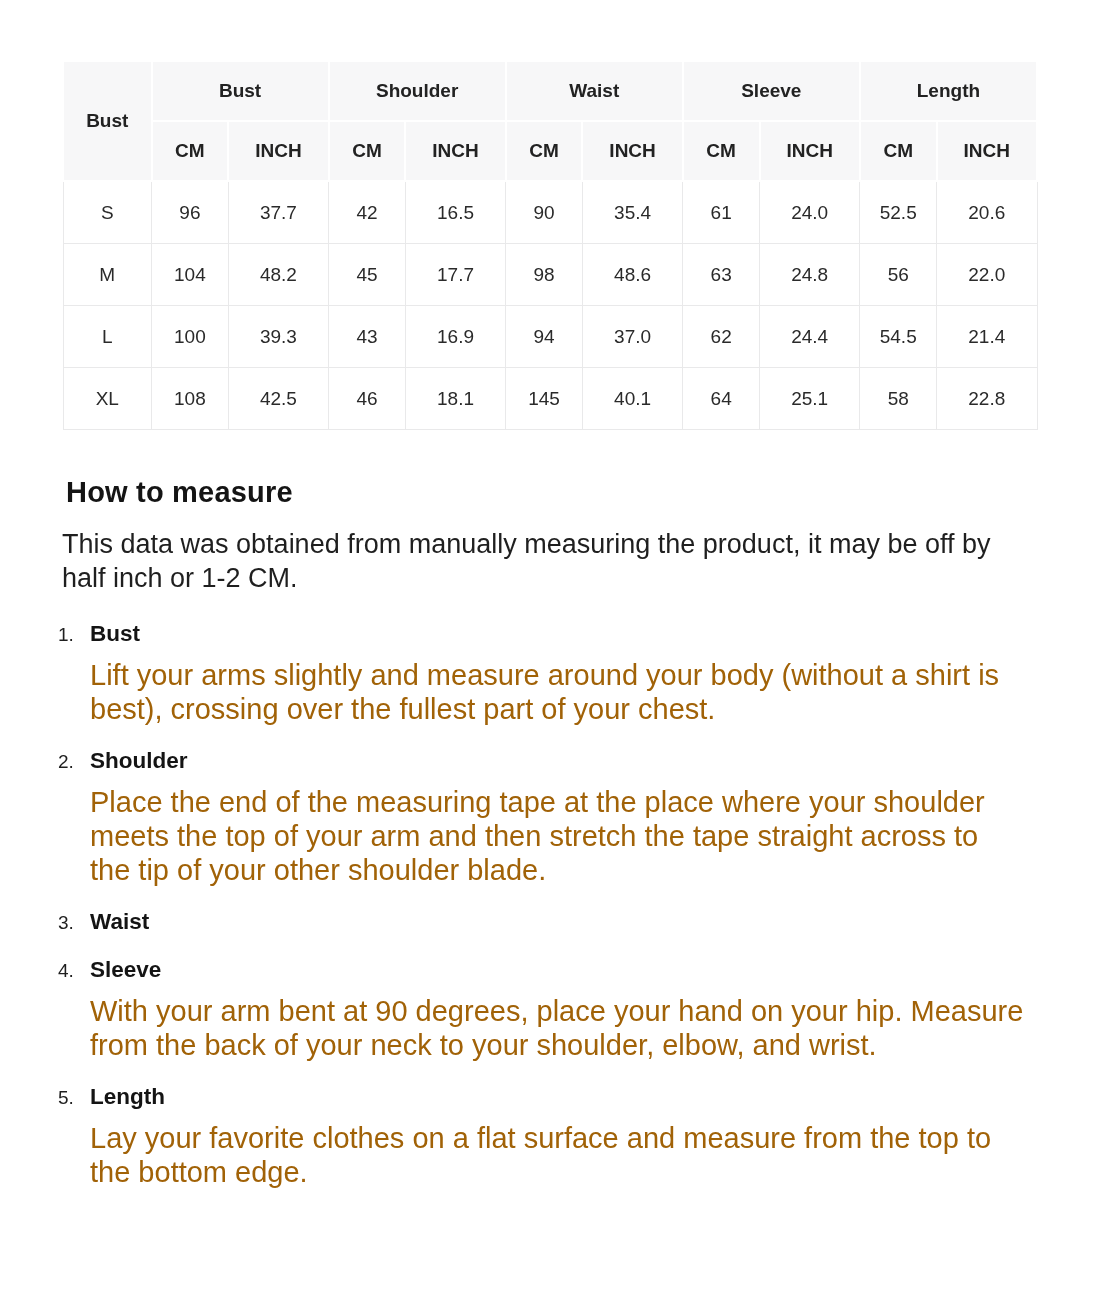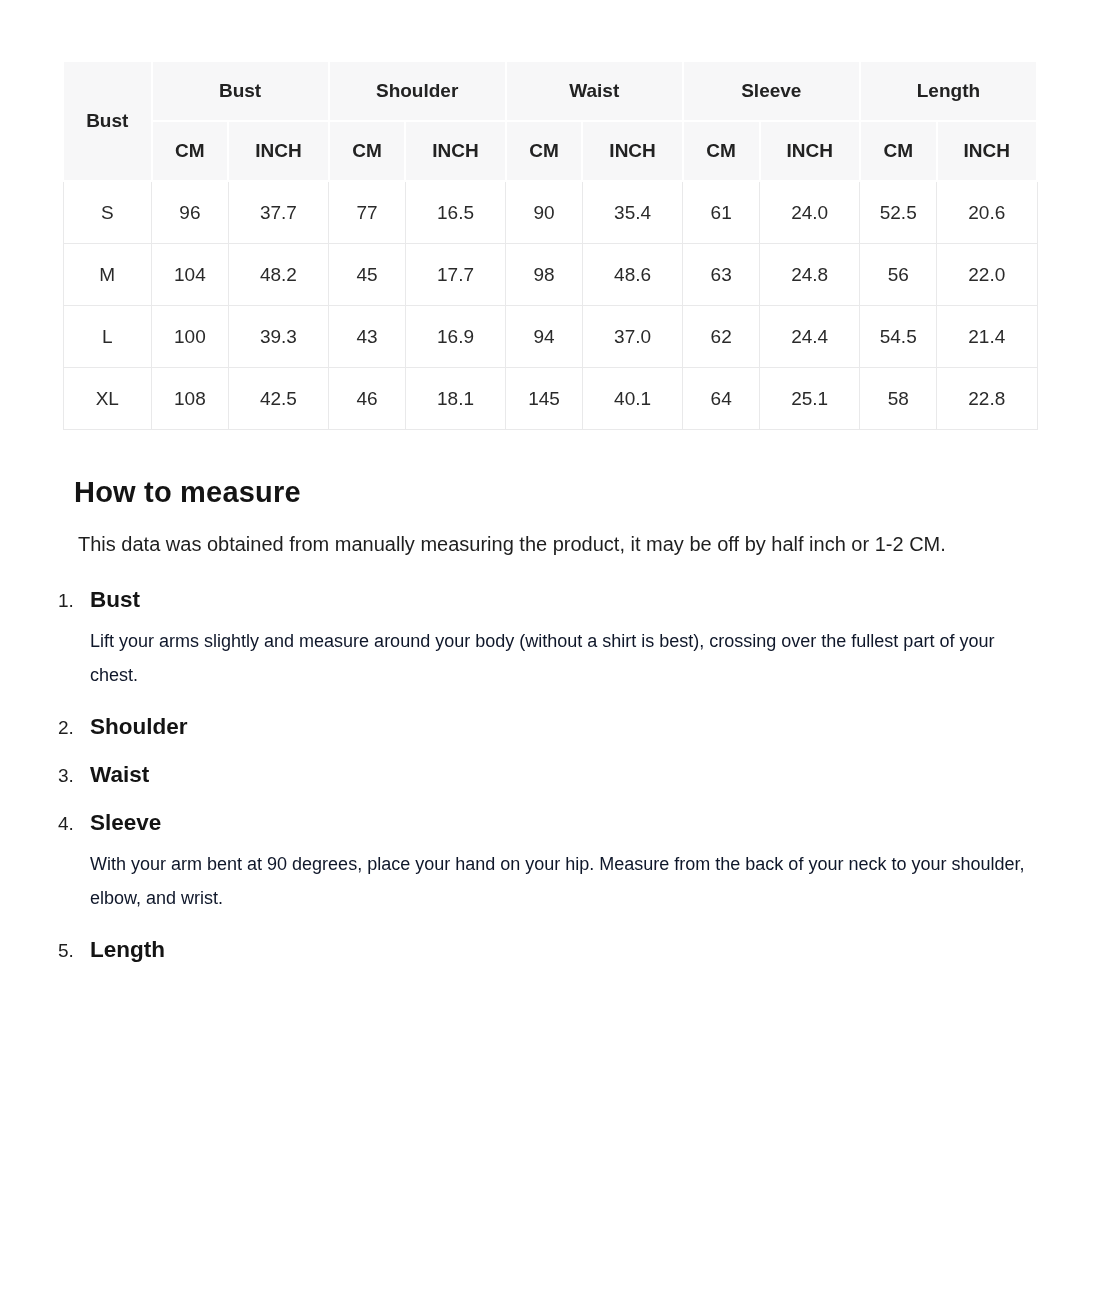--- a/index.html
+++ b/index.html
@@ -43,27 +43,27 @@
     font-weight: 400;
     height: 61px;
     color: #2a2a2a;
   }
 
   
   h2.htm-heading {
     font-size: 29px;
     font-weight: 700;
     color: #141414;
-    margin: 46px 0 18px 12px;
+    margin: 46px 0 18px 4px;
     letter-spacing: 0.2px;
   }
   p.htm-intro {
-    font-size: 20px;
+    font-size: 27px;
     line-height: 34px;
-    margin: 0 0 26px 16px;
+    margin: 0 0 26px 0;
     max-width: 985px;
     color: #1f1f1f;
   }
   .measure-list { margin: 0; padding: 0; }
   .m-item { margin-bottom: 22px; }
   .m-item-head {
     display: flex;
     align-items: baseline;
     margin: 0 0 11px -4px;
   }
@@ -74,24 +74,24 @@
     font-weight: 400;
     color: #1f1f1f;
   }
   .m-term {
     font-size: 22.5px;
     font-weight: 700;
     color: #141414;
   }
   .m-desc {
     margin: 0 12px 0 28px;
-    font-size: 18px;
+    font-size: 29px;
     line-height: 34px;
     max-width: 950px;
-    color: #0f172a;
+    color: #a16207;
   }
 </style>
 </head>
 <body>
 
 <div class="page">
 
   <table class="size-table">
     <colgroup>
       <col style="width:9%">
@@ -126,21 +126,21 @@
         <th>INCH</th>
         <th>CM</th>
         <th>INCH</th>
       </tr>
     </thead>
     <tbody>
       <tr>
         <td>S</td>
         <td>96</td>
         <td>37.7</td>
-        <td>77</td>
+        <td>42</td>
         <td>16.5</td>
         <td>90</td>
         <td>35.4</td>
         <td>61</td>
         <td>24.0</td>
         <td>52.5</td>
         <td>20.6</td>
       </tr>
       <tr>
         <td>M</td>
@@ -196,20 +196,21 @@
         <span class="m-term">Bust</span>
       </div>
       <p class="m-desc">Lift your arms slightly and measure around your body (without a shirt is best), crossing over the fullest part of your chest.</p>
     </div>
 
     <div class="m-item">
       <div class="m-item-head">
         <span class="m-num">2.</span>
         <span class="m-term">Shoulder</span>
       </div>
+      <p class="m-desc">Place the end of the measuring tape at the place where your shoulder meets the top of your arm and then stretch the tape straight across to the tip of your other shoulder blade.</p>
     </div>
 
     <div class="m-item">
       <div class="m-item-head">
         <span class="m-num">3.</span>
         <span class="m-term">Waist</span>
       </div>
     </div>
 
     <div class="m-item">
@@ -218,16 +219,17 @@
         <span class="m-term">Sleeve</span>
       </div>
       <p class="m-desc">With your arm bent at 90 degrees, place your hand on your hip. Measure from the back of your neck to your shoulder, elbow, and wrist.</p>
     </div>
 
     <div class="m-item">
       <div class="m-item-head">
         <span class="m-num">5.</span>
         <span class="m-term">Length</span>
       </div>
+      <p class="m-desc">Lay your favorite clothes on a flat surface and measure from the top to the bottom edge.</p>
     </div>
 
   </div>
 </div>
 
 </body></html>

